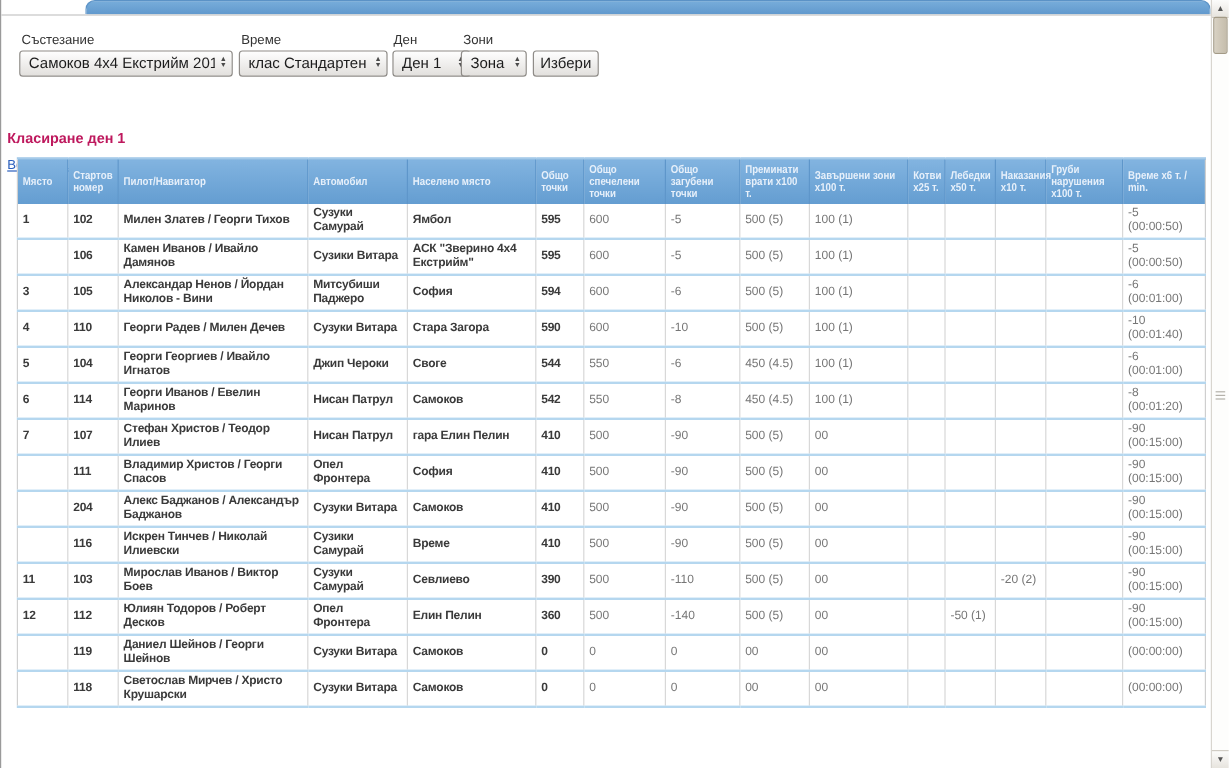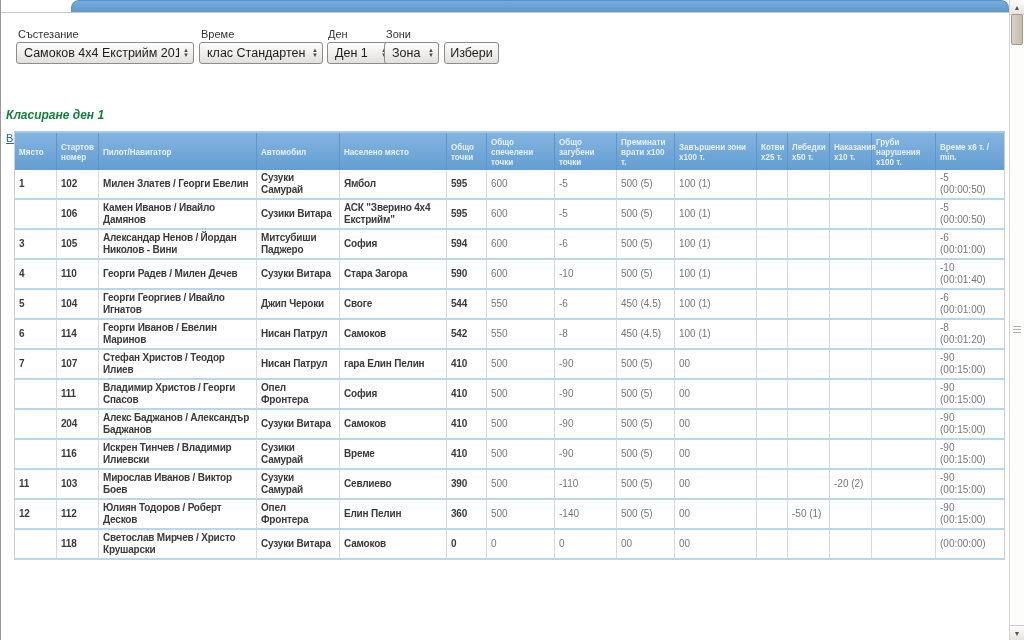--- a/index.html
+++ b/index.html
@@ -22,21 +22,21 @@
     display:flex;align-items:center;padding:0 4px 0 7px;
     font-size:12.5px;color:#1c1c1c;cursor:default;white-space:nowrap;}
   .sel-text{flex:1;overflow:hidden;}
   .spinner{display:flex;flex-direction:column;align-items:center;justify-content:center;
     margin-left:4px;color:#4a4a4a;font-size:6px;line-height:5px;}
   .spinner i{font-style:normal;}
   .btn{justify-content:center;padding:0 24px;}
 
   .print-link{position:absolute;left:5px;top:88px;font-size:11px;color:#2b5fbd;
     text-decoration:underline;cursor:pointer;margin-top:44px;}
-  .heading{position:absolute;left:5px;top:108px;font-size:12px;font-weight:bold;color:#15803d;font-style:italic;}
+  .heading{position:absolute;left:5px;top:108px;font-size:12px;font-weight:bold;color:#be185d;}
 
   
   .tablewrap{position:absolute;left:13px;top:131px;width:990px;}
   table{border-collapse:collapse;table-layout:fixed;width:990px;
     border-left:1px solid #cfcfcf;border-right:1px solid #cfcfcf;}
   thead th{
     background:linear-gradient(#82b4e0,#649dd1);
     color:#e7f0fa;font-size:9.5px;font-weight:bold;text-align:left;
     vertical-align:middle;padding:3px 4px;box-sizing:border-box;
     border-right:1px solid #5e96ca;border-top:2px solid #a5cae9;height:38px;}
@@ -148,21 +148,21 @@
           <th><span class="thx">Лебедки x50 т.</span></th>
           <th><span class="thx">Наказания x10 т.</span></th>
           <th><span class="thx">Груби нарушения x100 т.</span></th>
           <th><span class="thx">Време x6 т. / min.</span></th>
         </tr>
     </thead>
     <tbody>
         <tr>
           <td class="strong">1</td>
           <td class="strong">102</td>
-          <td class="strong">Милен Златев / Георги Евелин</td>
+          <td class="strong">Милен Златев / Георги Тихов</td>
           <td class="strong">Сузуки Самурай</td>
           <td class="strong">Ямбол</td>
           <td class="strong">595</td>
           <td class="muted">600</td>
           <td class="muted">-5</td>
           <td class="muted">500 (5)</td>
           <td class="muted">100 (1)</td>
           <td class="muted"></td>
           <td class="muted"></td>
           <td class="muted"></td>
@@ -328,21 +328,21 @@
           <td class="muted"></td>
           <td class="muted"></td>
           <td class="muted">
             <span class="tline">-90</span>
             <span class="tline">(00:15:00)</span>
           </td>
         </tr>
         <tr>
           <td class="strong"></td>
           <td class="strong">116</td>
-          <td class="strong">Искрен Тинчев / Владимир Илиевски</td>
+          <td class="strong">Искрен Тинчев / Николай Илиевски</td>
           <td class="strong">Сузики Самурай</td>
           <td class="strong">Време</td>
           <td class="strong">410</td>
           <td class="muted">500</td>
           <td class="muted">-90</td>
           <td class="muted">500 (5)</td>
           <td class="muted">00</td>
           <td class="muted"></td>
           <td class="muted"></td>
           <td class="muted"></td>
@@ -383,20 +383,39 @@
           <td class="muted">-140</td>
           <td class="muted">500 (5)</td>
           <td class="muted">00</td>
           <td class="muted"></td>
           <td class="muted">-50 (1)</td>
           <td class="muted"></td>
           <td class="muted"></td>
           <td class="muted">
             <span class="tline">-90</span>
             <span class="tline">(00:15:00)</span>
+          </td>
+        </tr>
+        <tr>
+          <td class="strong"></td>
+          <td class="strong">119</td>
+          <td class="strong">Даниел Шейнов / Георги Шейнов</td>
+          <td class="strong">Сузуки Витара</td>
+          <td class="strong">Самоков</td>
+          <td class="strong">0</td>
+          <td class="muted">0</td>
+          <td class="muted">0</td>
+          <td class="muted">00</td>
+          <td class="muted">00</td>
+          <td class="muted"></td>
+          <td class="muted"></td>
+          <td class="muted"></td>
+          <td class="muted"></td>
+          <td class="muted">
+            <span class="tline">(00:00:00)</span>
           </td>
         </tr>
         <tr>
           <td class="strong"></td>
           <td class="strong">118</td>
           <td class="strong">Светослав Мирчев / Христо Крушарски</td>
           <td class="strong">Сузуки Витара</td>
           <td class="strong">Самоков</td>
           <td class="strong">0</td>
           <td class="muted">0</td>

